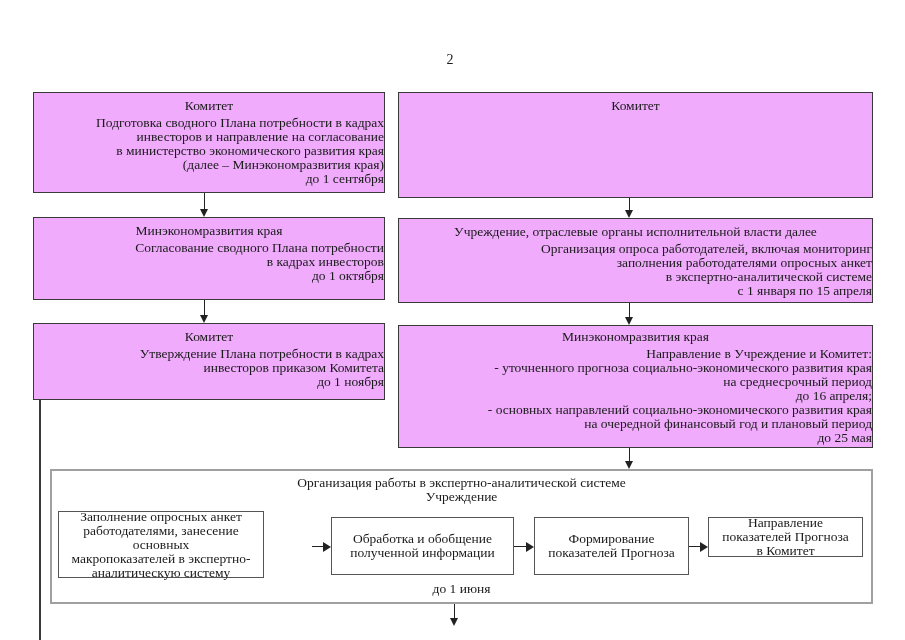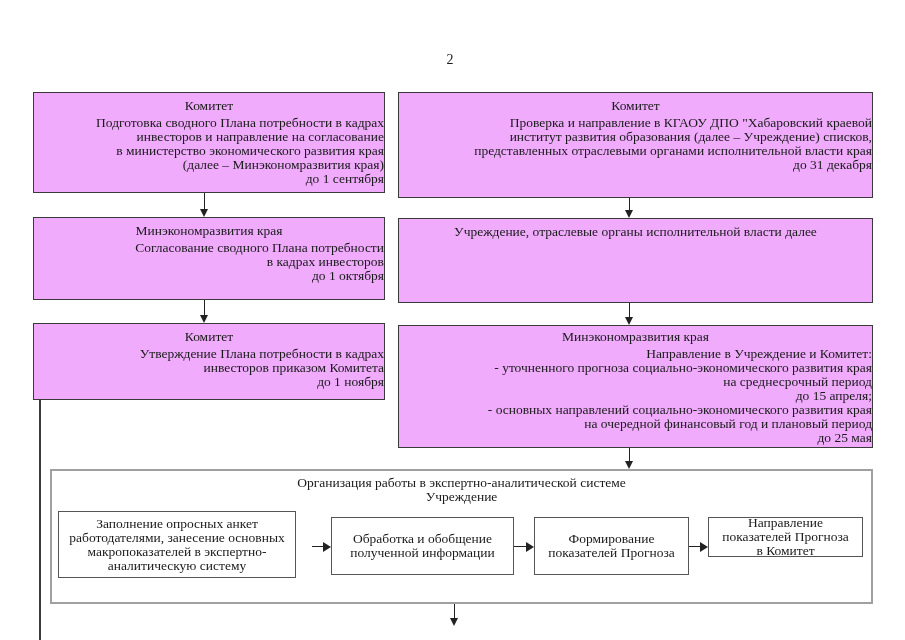--- a/index.html
+++ b/index.html
@@ -118,65 +118,65 @@
 
   <div class="fbox" style="left:33px; top:323px; width:352px; height:77px;">
     <div class="box-title">Комитет</div>
     <div class="box-body">Утверждение Плана потребности в кадрах
 инвесторов приказом Комитета
 до 1 ноября</div>
   </div>
 
   <div class="fbox" style="left:398px; top:92px; width:475px; height:106px;">
     <div class="box-title">Комитет</div>
-    <div class="box-body">Проверка и направление в КГАОУ ДПО "Хабаровский краевой
-институт развития образования (далее – Учреждение) списков,
-представленных отраслевыми органами исполнительной власти края
-до 31 декабря</div>
   </div>
 
   <div class="varrow" style="left:624px; top:198px; height:20px;">
     <div class="shaft"></div>
     <div class="tip"></div>
   </div>
 
   <div class="fbox" style="left:398px; top:218px; width:475px; height:85px;">
     <div class="box-title">Учреждение, отраслевые органы исполнительной власти далее</div>
+    <div class="box-body">Организация опроса работодателей, включая мониторинг
+заполнения работодателями опросных анкет
+в экспертно-аналитической системе
+с 1 января по 15 апреля</div>
   </div>
 
   <div class="varrow" style="left:624px; top:303px; height:22px;">
     <div class="shaft"></div>
     <div class="tip"></div>
   </div>
 
   <div class="fbox tight" style="left:398px; top:325px; width:475px; height:123px;">
     <div class="box-title">Минэкономразвития края</div>
     <div class="box-body">Направление в Учреждение и Комитет:
 - уточненного прогноза социально-экономического развития края
 на среднесрочный период
-до 15 апреля;
+до 16 апреля;
 - основных направлений социально-экономического развития края
 на очередной финансовый год и плановый период
 до 25 мая</div>
   </div>
 
   <div class="varrow" style="left:624px; top:448px; height:21px;">
     <div class="shaft"></div>
     <div class="tip"></div>
   </div>
 
   <div class="left-line"></div>
 
   <div class="panel">
     <div class="panel-title">
       <div>Организация работы в экспертно-аналитической системе</div>
       <div>Учреждение</div>
     </div>
 
-    <div class="step" style="left:6px; top:40px; width:238px; height:67px;text-align:center;">Заполнение опросных анкет
+    <div class="step" style="left:6px; top:40px; width:206px; height:67px;text-align:center;">Заполнение опросных анкет
 работодателями, занесение основных
 макропоказателей в экспертно-
 аналитическую систему</div>
 
     <div class="harrow" style="left:260px; top:70px; width:19px;">
       <div class="shaft"></div>
       <div class="tip"></div>
     </div>
 
     <div class="step" style="left:279px; top:46px; width:183px; height:58px;text-align:center;">Обработка и обобщение
@@ -192,20 +192,21 @@
 
     <div class="harrow" style="left:637px; top:70px; width:19px;">
       <div class="shaft"></div>
       <div class="tip"></div>
     </div>
 
     <div class="step" style="left:656px; top:46px; width:155px; height:40px;">Направление
 показателей Прогноза
 в Комитет</div>
 
+    <div class="panel-deadline">до 1 июня</div>
   </div>
 
   <div class="varrow" style="left:449px; top:604px; height:22px;">
     <div class="shaft"></div>
     <div class="tip"></div>
   </div>
 
 </div>
 
 </body></html>

